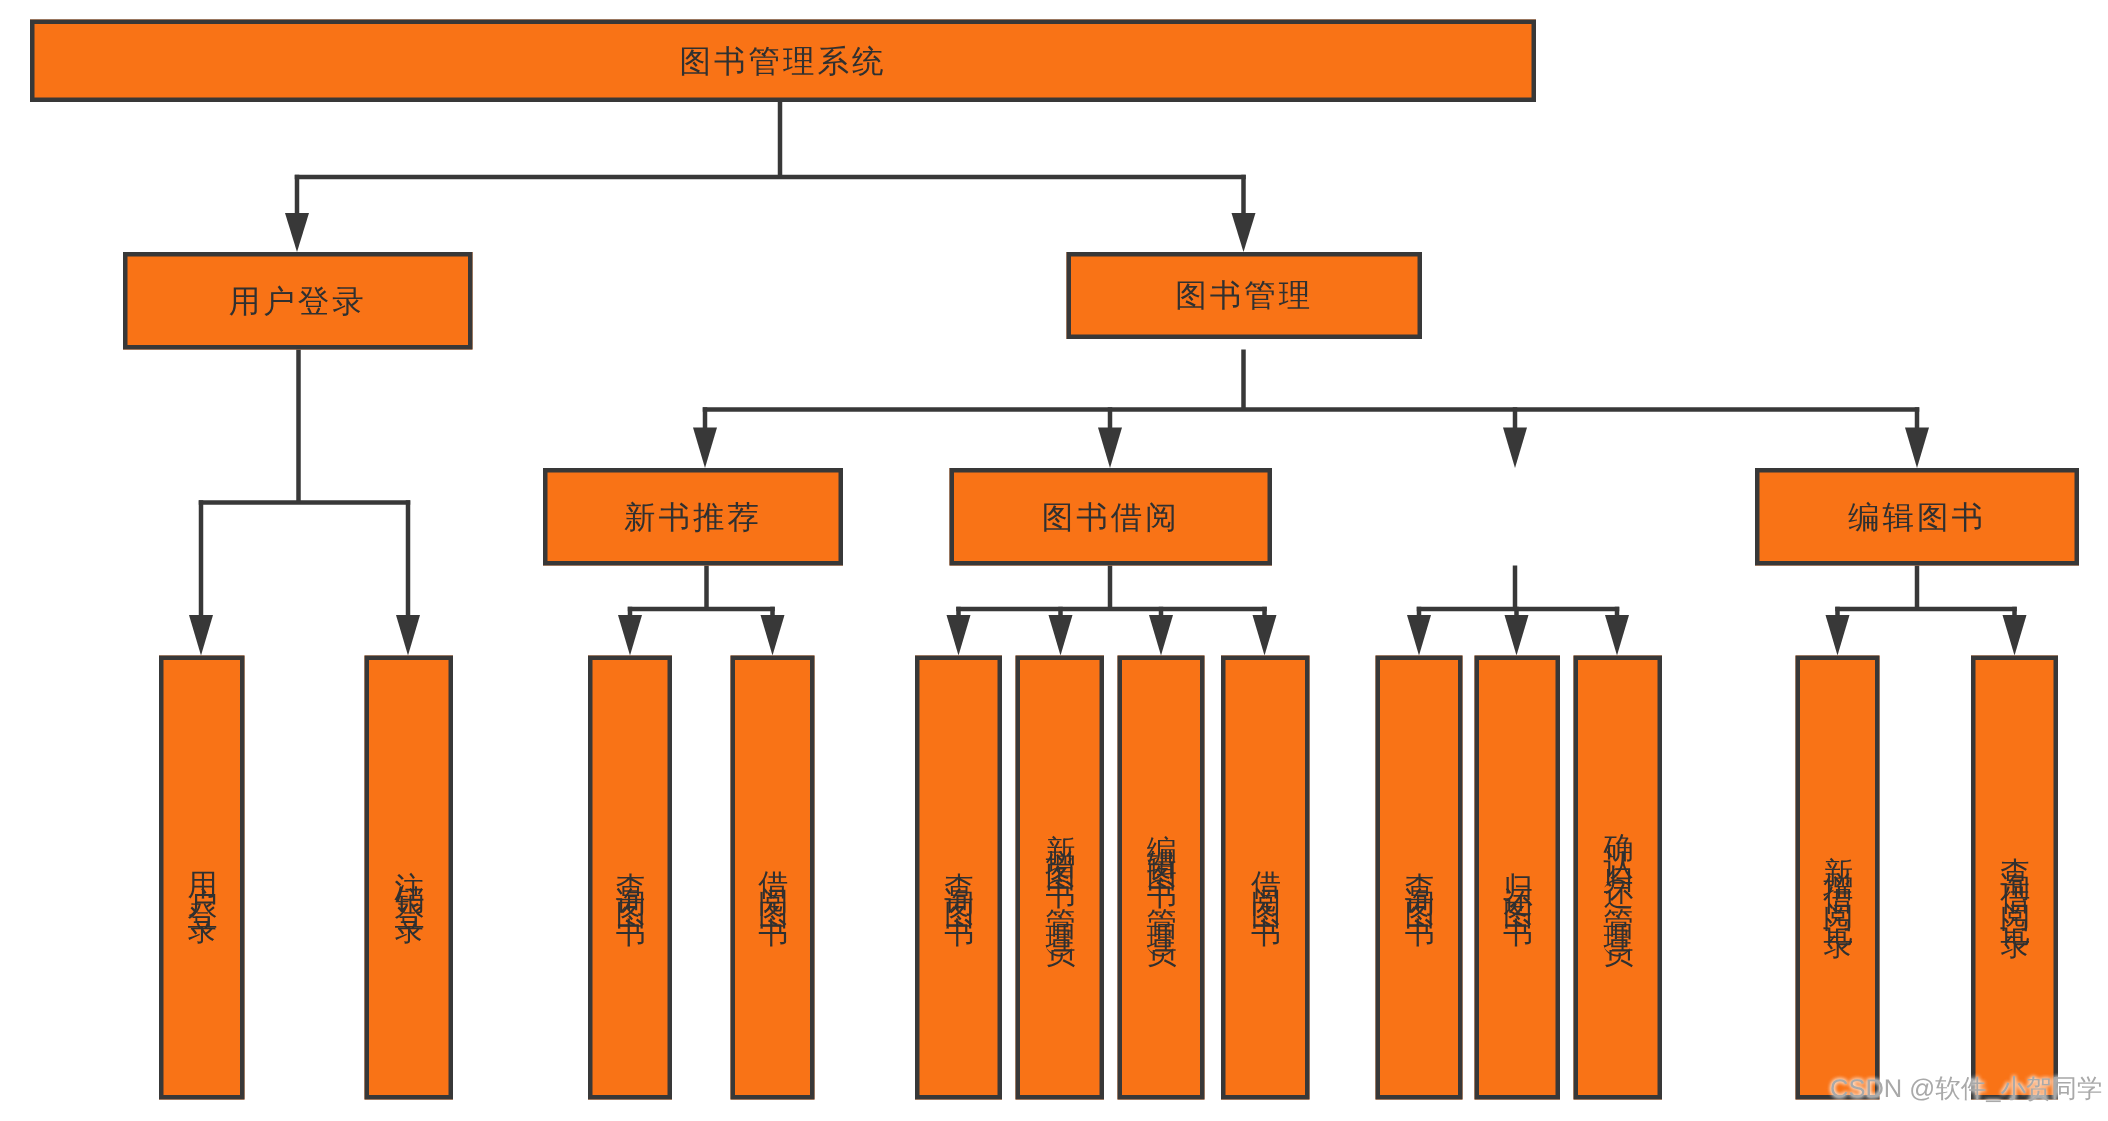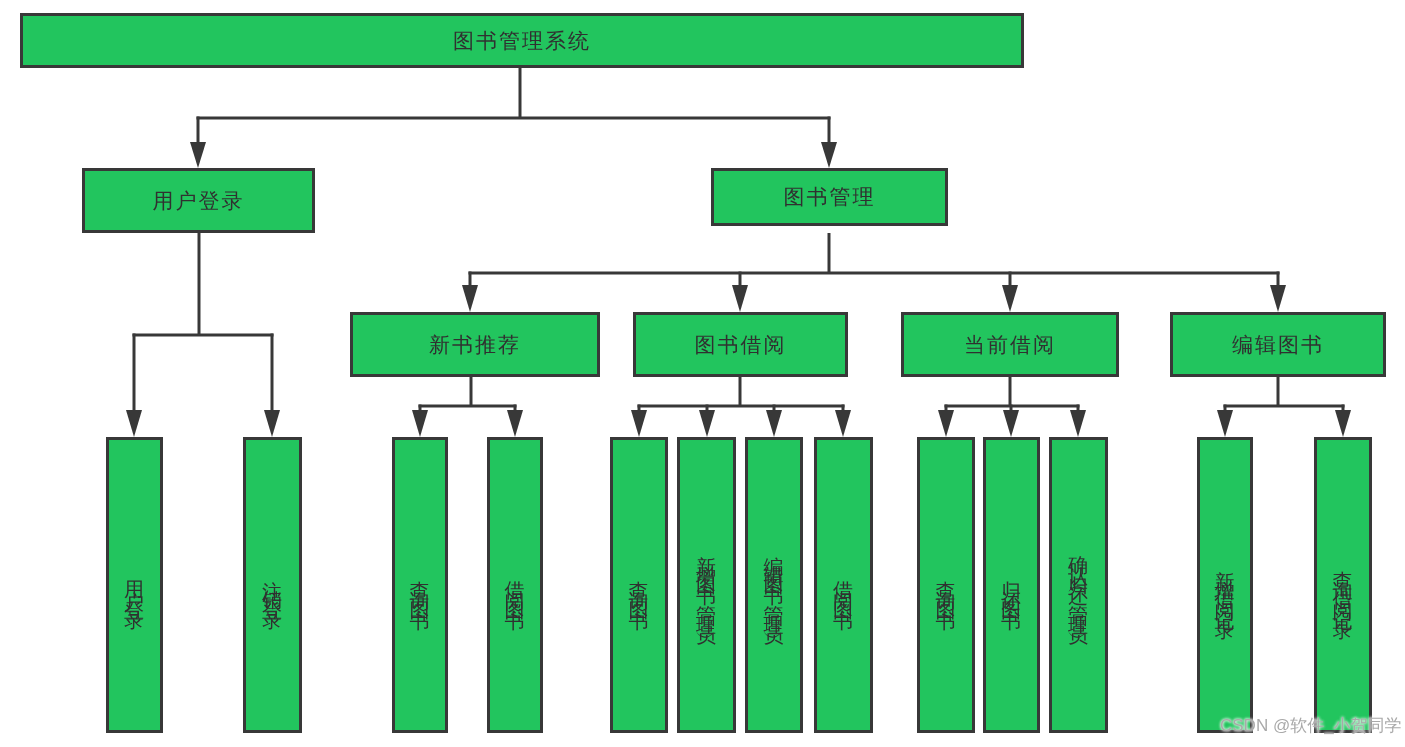--- a/index.html
+++ b/index.html
@@ -15,21 +15,21 @@
     position: absolute;
     left: 0; top: 0;
     width: 1405px; height: 747px;
     color: var(--line-color, #383838);
   }
   .connectors line { stroke: currentColor; stroke-width: 3; }
   .connectors polygon { fill: currentColor; stroke: none; }
   .node {
     position: absolute;
     box-sizing: border-box;
-    background: #22c55e;
+    background: #f97316;
     border: 3px solid var(--line-color, #383838);
     display: flex;
     align-items: center;
     justify-content: center;
     color: var(--text-color, #303030);
     text-align: center;
   }
   .hnode {
     font-size: 21px;
     letter-spacing: 2px;
@@ -132,23 +132,22 @@
       <line x1="1343" y1="404.5" x2="1343" y2="413"></line>
       <polygon points="1335,410 1351,410 1343,437"></polygon>
     </g>
   </svg>
 
   <div class="node hnode" style="left:20px; top:13px; width:1004px; height:55px;">图书管理系统</div>
 
   <div class="node hnode" style="left:82px; top:168px; width:233px; height:65px;">用户登录</div>
   <div class="node hnode" style="left:711px; top:168px; width:237px; height:58px;">图书管理</div>
 
-  <div class="node hnode" style="left:350px; top:312px; width:250px; height:65px;">新书推荐</div>
+  <div class="node hnode" style="left:362px; top:312px; width:200px; height:65px;">新书推荐</div>
   <div class="node hnode" style="left:633px; top:312px; width:215px; height:65px;">图书借阅</div>
-  <div class="node hnode" style="left:901px; top:312px; width:218px; height:65px;">当前借阅</div>
   <div class="node hnode" style="left:1170px; top:312px; width:216px; height:65px;">编辑图书</div>
 
   <div class="node vnode" style="left:106px; top:437px; width:57px; height:296px;">用户登录</div>
   <div class="node vnode" style="left:243px; top:437px; width:59px; height:296px;">注销登录</div>
 
   <div class="node vnode" style="left:392px; top:437px; width:56px; height:296px;">查询图书</div>
   <div class="node vnode" style="left:487px; top:437px; width:56px; height:296px;">借阅图书</div>
 
   <div class="node vnode" style="left:610px; top:437px; width:58px; height:296px;">查询图书</div>
   <div class="node vnode" style="left:677px; top:437px; width:59px; height:296px;">新增图书（管理员）</div>

